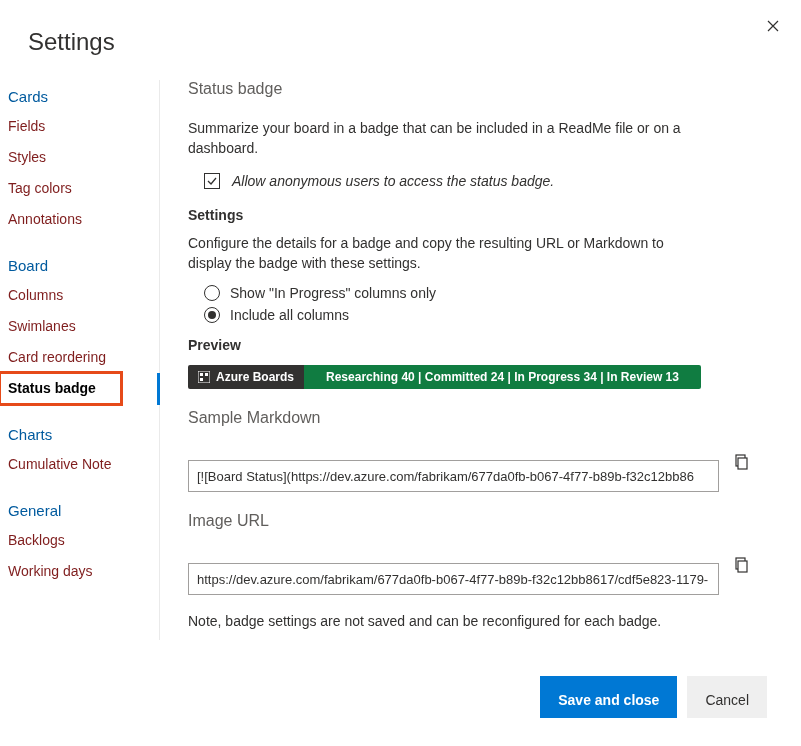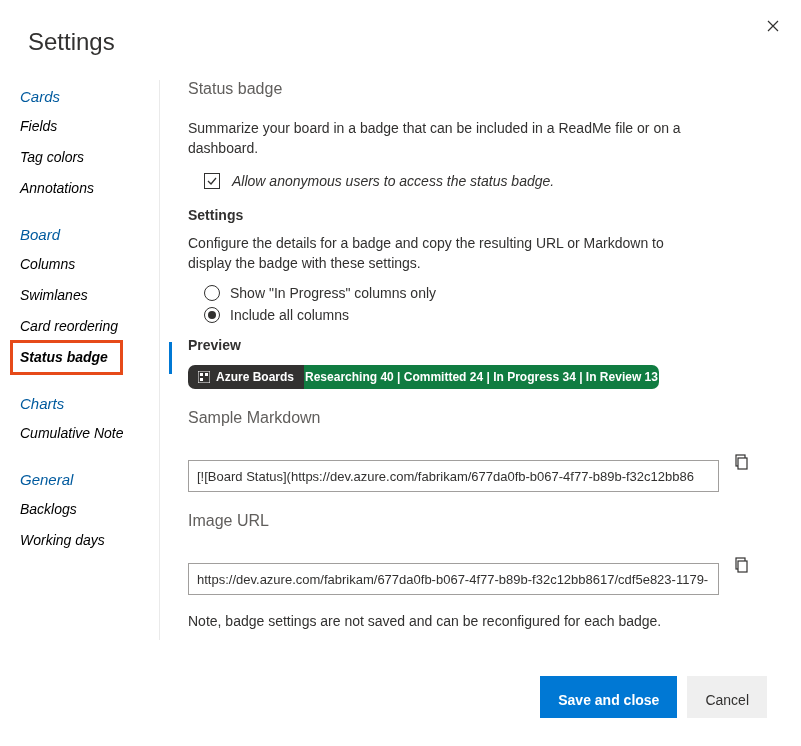--- a/index.html
+++ b/index.html
@@ -29,33 +29,31 @@
     padding: 28px 0 0 28px;
     color: #323130;
   }
   .content {
     display: flex;
     margin-top: 24px;
     height: 560px;
   }
   .sidebar {
     width: 160px;
-    padding-left: 12px;
     border-right: 1px solid #eaeaea;
-    font-style: italic;
   }
   .section-header {
     color: #005a9e;
     font-size: 15px;
     padding: 8px 0 6px 8px;
   }
   .nav-item {
     display: block;
     padding: 7px 0 7px 8px;
-    color: #000000;
+    color: #7f1d1d;
     cursor: pointer;
     border-bottom: 1px solid transparent;
   }
   .nav-item.selected {
     color: #000;
     font-weight: 600;
   }
   .nav-item.highlighted {
     outline: 3px solid #e64a19;
     outline-offset: -1px;
@@ -90,29 +88,29 @@
   .muted { color: #323130; line-height: 1.45; max-width: 520px; }
   .radio-group { margin: 12px 0 14px 16px; }
   .radio-row { display:flex; align-items:center; gap:10px; margin-bottom:6px; cursor:pointer;}
   .radio {
     width:16px;height:16px;border:1px solid #323130;border-radius:50%;
     display:flex;align-items:center;justify-content:center;
   }
   .radio.checked::after { content:""; width:8px;height:8px;background:#323130;border-radius:50%; }
   .badge-preview {
     display: inline-flex; align-items: center; height: 24px;
-    font-size: 12px; color: #fff; border-radius: 7px; overflow:hidden;
+    font-size: 12px; color: #fff; border-radius: 2px; overflow:hidden;
     margin-top: 2px;
   }
   .badge-left {
     background: #323130; display:flex;align-items:center; padding: 0 10px; height:100%;
     gap:6px; font-weight:600;
   }
   .badge-right {
-    background: #107c41; display:flex;align-items:center; padding: 0 1px; height:100%;
+    background: #107c41; display:flex;align-items:center; padding: 0 22px; height:100%;
     font-weight:600;
   }
   .board-icon { width:12px;height:12px; }
   .field-label { color:#605e5c; margin: 20px 0 8px 0; font-size:16px; }
   .field-row { display:flex; align-items:center; gap:10px; }
   .text-input {
     flex:1; height: 32px; border:1px solid #a19f9d; padding: 0 8px;
     font-family: inherit; font-size: 13px; color:#323130; background:#fff;
     overflow:hidden; text-overflow:ellipsis; white-space:nowrap;margin-top:25px;
   }
@@ -138,20 +136,21 @@
       <path d="M1 1 L11 11 M11 1 L1 11" stroke="#323130" stroke-width="1.2"></path>
     </svg>
 </button>
 
 <div class="dialog-title">Settings</div>
 
 <div class="content">
   <nav class="sidebar">
     <div class="section-header">Cards</div>
     <div class="nav-item">Fields</div>
+    <div class="nav-item">Styles</div>
     <div class="nav-item">Tag colors</div>
     <div class="nav-item">Annotations</div>
 
     <div class="section-divider"></div>
     <div class="section-header">Board</div>
     <div class="nav-item">Columns</div>
     <div class="nav-item">Swimlanes</div>
     <div class="nav-item">Card reordering</div>
     <div style="position:relative;">
       <div class="nav-item selected highlighted">Status badge</div>

